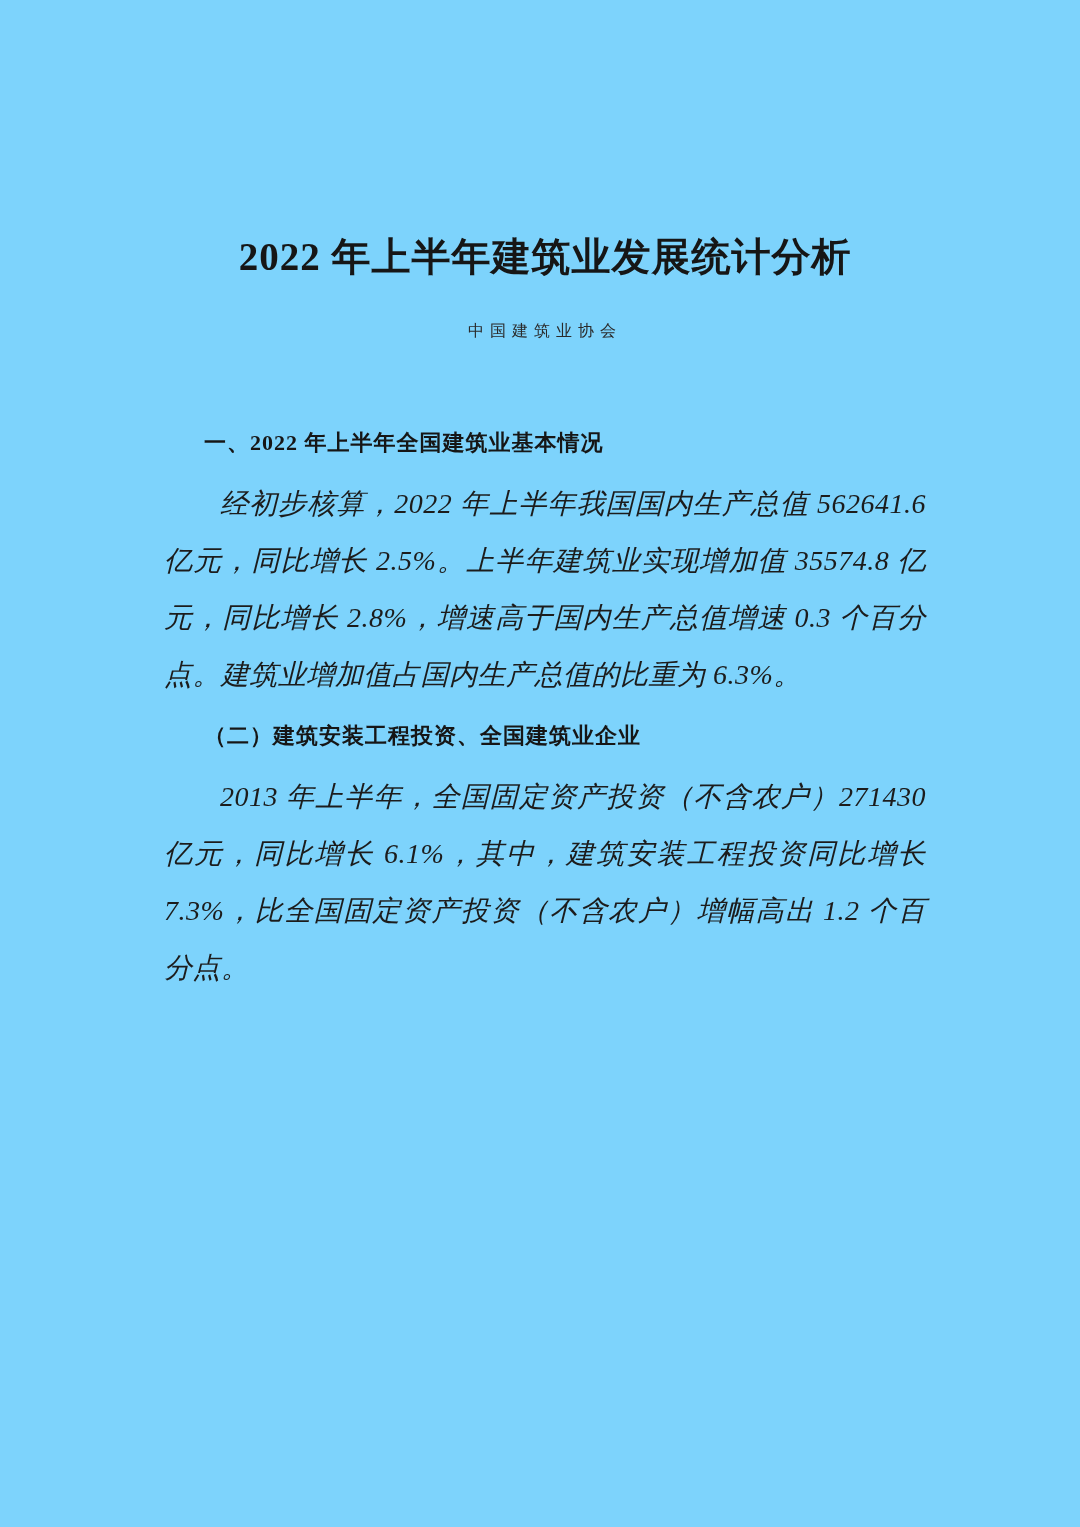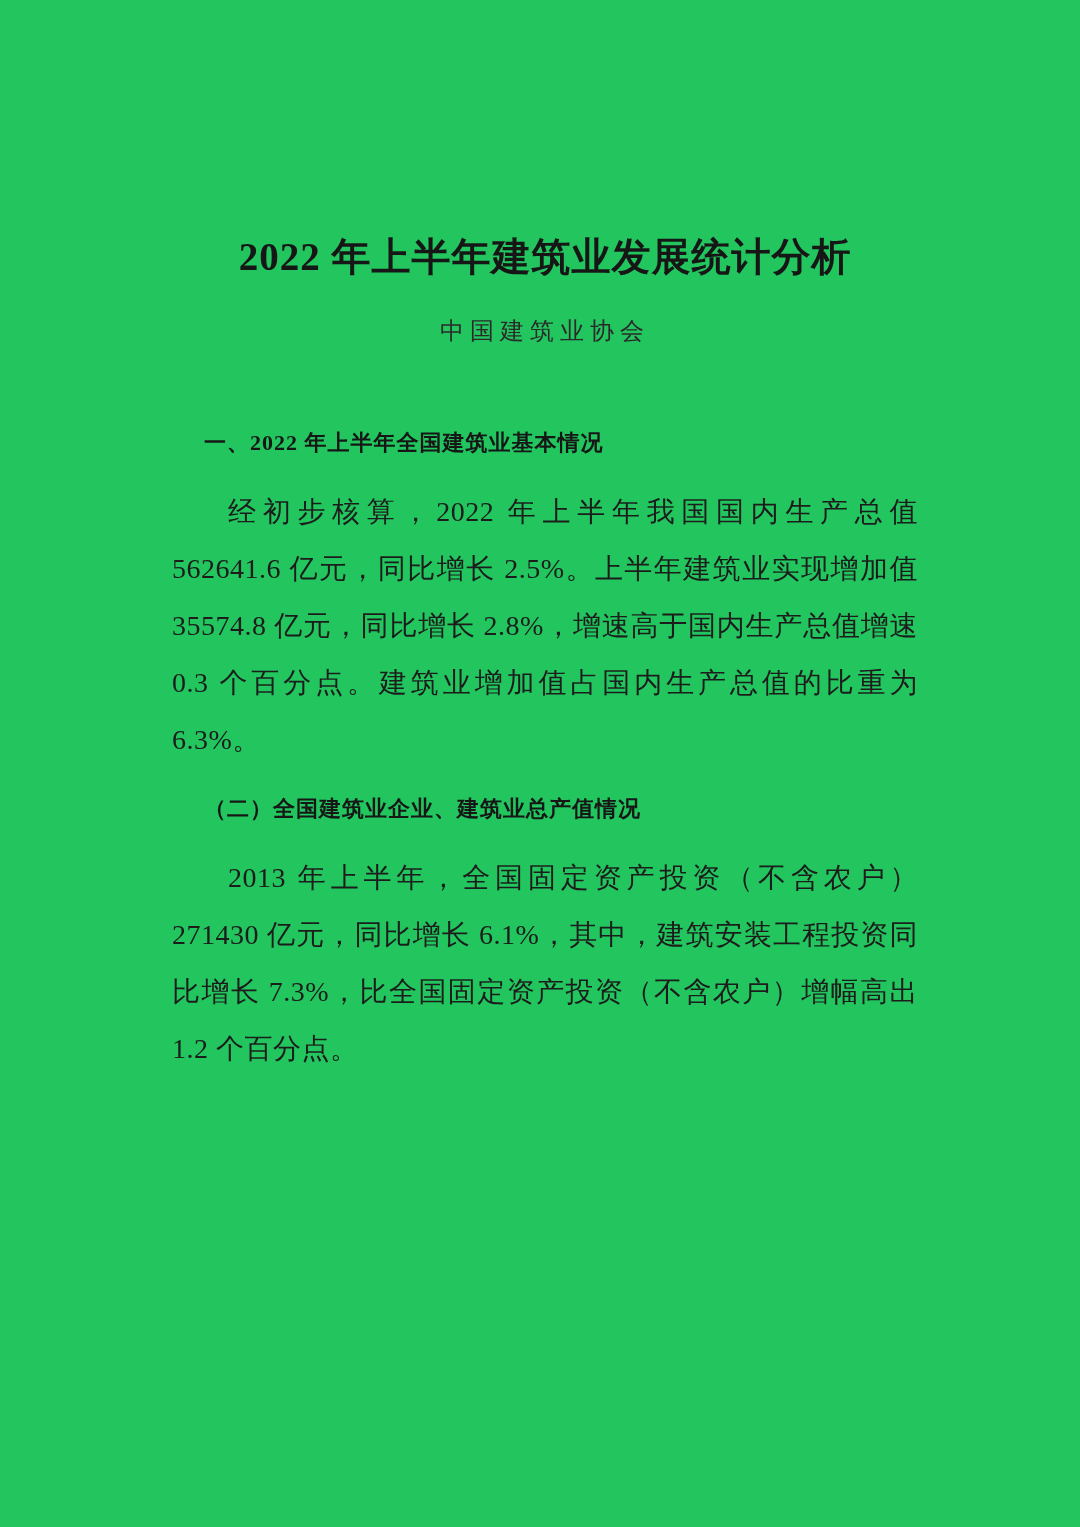--- a/index.html
+++ b/index.html
@@ -4,89 +4,90 @@
 <style>
   html, body {
     margin: 0;
     padding: 0;
     background: #ffffff;
   }
   .page {
     position: relative;
     width: 1080px;
     height: 1527px;
-    background: #22c55e;
+    background: #7dd3fc;
     overflow: hidden;
     font-family: "Liberation Serif", "DejaVu Serif", serif;
     color: #1c1c1c;
   }
   .doc {
     padding: 0 150px 0 160px;
   }
   .doc-title {
     margin: 0;
     padding-top: 230px;
     font-size: 39px;
     line-height: 54px;
     font-weight: 700;
     text-align: center;
     letter-spacing: 1px;
     color: #161616;
   }
   .doc-subtitle {
     margin: 15px;
     margin-top: 32px;
-    font-size: 24px;
+    font-size: 16px;
     line-height: 30px;
     font-weight: 400;
     text-align: center;
     letter-spacing: 6px;
     color: #2a2a2a;
   }
   .doc-body {
     margin-top: 68px;
   }
   .section-heading,
   .subsection-heading {
     margin: 0;
     font-size: 22px;
     line-height: 57px;
     font-weight: 700;
     text-indent: 2em;
     letter-spacing: 1px;
     color: #161616;
   }
   .paragraph {
-    margin: 12px;
+    margin: 4px;
     font-size: 28px;
     line-height: 57px;
     text-indent: 2em;
     text-align: justify;
     text-justify: inter-ideograph;
     letter-spacing: 0.5px;
     color: #1c1c1c;
+    font-style: italic;
   }
 </style>
 </head>
 <body>
 
 <div class="page">
   <div class="doc">
 
     <h1 class="doc-title">2022 年上半年建筑业发展统计分析</h1>
 
     <div class="doc-subtitle">中国建筑业协会</div>
 
     <div class="doc-body">
 
       <h2 class="section-heading">一、2022 年上半年全国建筑业基本情况</h2>
 
 
       <p class="paragraph">经初步核算，2022 年上半年我国国内生产总值 562641.6 亿元，同比增长 2.5%。上半年建筑业实现增加值 35574.8 亿元，同比增长 2.8%，增速高于国内生产总值增速 0.3 个百分点。建筑业增加值占国内生产总值的比重为 6.3%。</p>
 
-      <h3 class="subsection-heading">（二）全国建筑业企业、建筑业总产值情况</h3>
+      <h3 class="subsection-heading">（二）建筑安装工程投资、全国建筑业企业</h3>
 
       <p class="paragraph">2013 年上半年，全国固定资产投资（不含农户）271430 亿元，同比增长 6.1%，其中，建筑安装工程投资同比增长 7.3%，比全国固定资产投资（不含农户）增幅高出 1.2 个百分点。</p>
 
 
     </div>
   </div>
 </div>
 
 </body></html>

